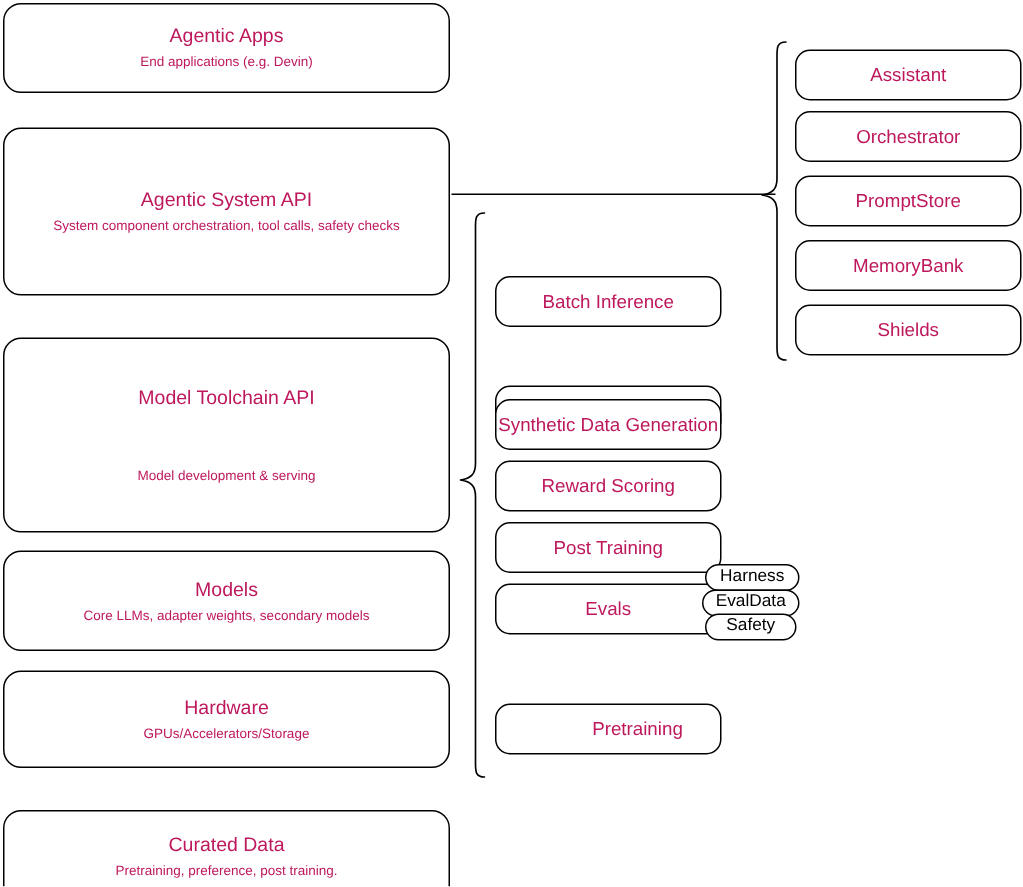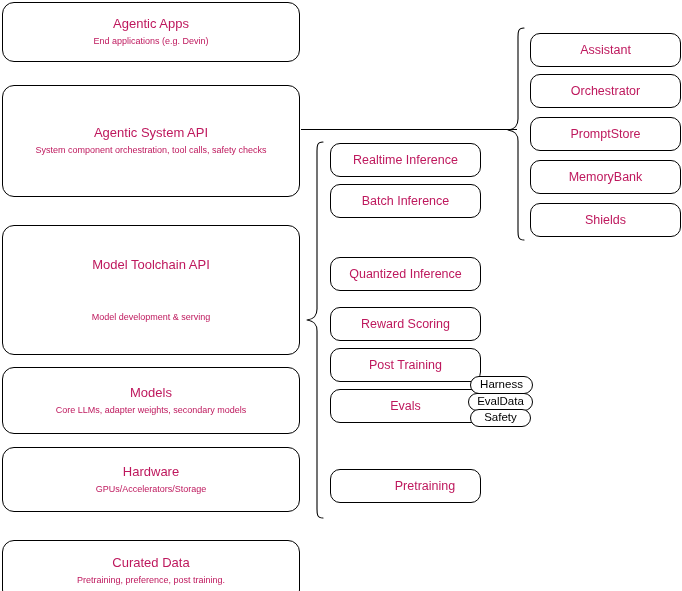--- a/index.html
+++ b/index.html
@@ -138,28 +138,28 @@
   <div class="connector" style="left:301px; top:129px; width:216px;"></div>
 
   <svg class="brace" style="left:305px; top:141px;" width="20" height="378" viewBox="0 0 20 378">
     <path d="M18,1 C12,1 12,5 12,10 L12,168 C12,175 9,178 2,179 C9,180 12,183 12,190 L12,368 C12,373 12,377 18,377"></path>
   </svg>
 
   <svg class="brace" style="left:505px; top:27px;" width="20" height="214" viewBox="0 0 20 214">
     <path d="M19,1 C13,1 13,5 13,10 L13,92 C13,99 10,102 3,103 C10,104 13,107 13,114 L13,204 C13,209 13,213 19,213"></path>
   </svg>
 
-  <div class="node chip mid-chip" style="top:143px;">
-    <div class="title">Realtime Inference</div>
-  </div>
   <div class="node chip mid-chip" style="top:184px;">
     <div class="title">Batch Inference</div>
   </div>
   <div class="node chip mid-chip" style="top:225px;margin-top:32px;">
     <div class="title">Quantized Inference</div>
+  </div>
+  <div class="node chip mid-chip" style="top:266px;">
+    <div class="title">Synthetic Data Generation</div>
   </div>
   <div class="node chip mid-chip" style="top:307px;">
     <div class="title">Reward Scoring</div>
   </div>
   <div class="node chip mid-chip" style="top:348px;">
     <div class="title">Post Training</div>
   </div>
   <div class="node chip mid-chip" style="top:389px;">
     <div class="title">Evals</div>
   </div>

